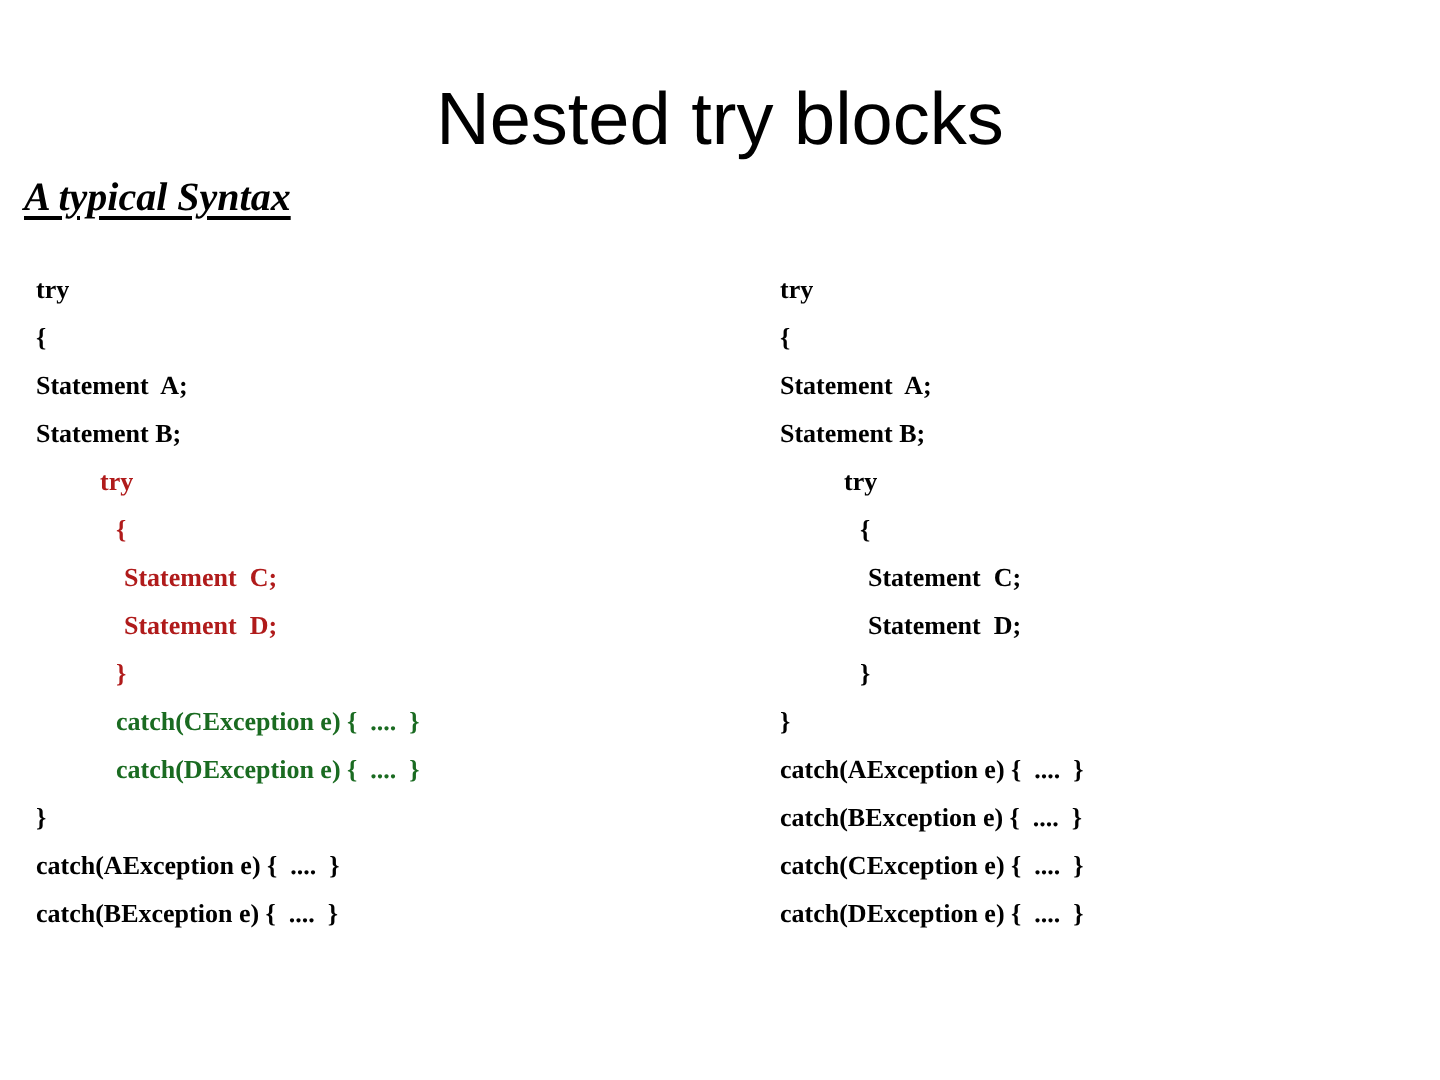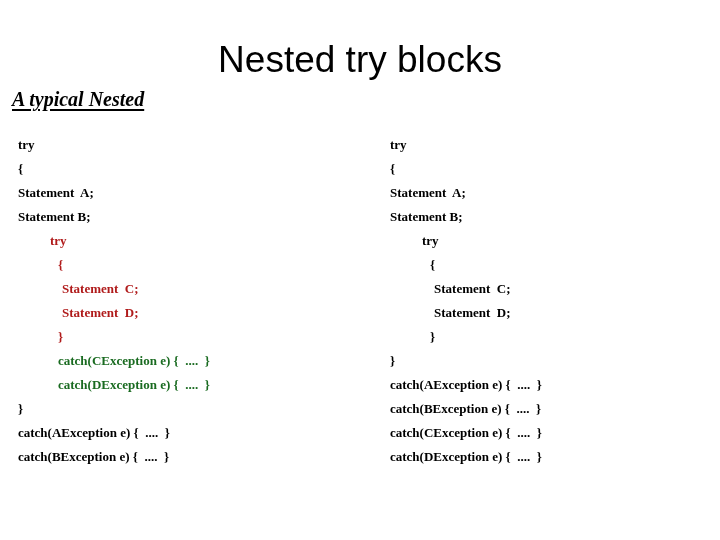--- a/index.html
+++ b/index.html
@@ -83,19 +83,19 @@
   .c-red   { color: #B01B1B; }
   .c-green { color: #1A6B21; }
 </style>
 </head>
 <body>
 
 <div class="slide">
 
   <div class="slide-title">Nested try blocks</div>
 
-  <div class="slide-subtitle">A typical Nested</div>
+  <div class="slide-subtitle">A typical Syntax</div>
 
   <div class="code-col left" id="col-left"><span class="code-line ind-0 c-black">try</span><span class="code-line ind-0 c-black">{</span><span class="code-line ind-0 c-black">Statement  A;</span><span class="code-line ind-0 c-black">Statement B;</span><span class="code-line ind-1 c-red">try</span><span class="code-line ind-2 c-red">{</span><span class="code-line ind-3 c-red">Statement  C;</span><span class="code-line ind-3 c-red">Statement  D;</span><span class="code-line ind-2 c-red">}</span><span class="code-line ind-2 c-green">catch(CException e) {  ....  }</span><span class="code-line ind-2 c-green">catch(DException e) {  ....  }</span><span class="code-line ind-0 c-black">}</span><span class="code-line ind-0 c-black">catch(AException e) {  ....  }</span><span class="code-line ind-0 c-black">catch(BException e) {  ....  }</span></div>
 
   <div class="code-col right" id="col-right"><span class="code-line ind-0 c-black">try</span><span class="code-line ind-0 c-black">{</span><span class="code-line ind-0 c-black">Statement  A;</span><span class="code-line ind-0 c-black">Statement B;</span><span class="code-line ind-1 c-black">try</span><span class="code-line ind-2 c-black">{</span><span class="code-line ind-3 c-black">Statement  C;</span><span class="code-line ind-3 c-black">Statement  D;</span><span class="code-line ind-2 c-black">}</span><span class="code-line ind-0 c-black">}</span><span class="code-line ind-0 c-black">catch(AException e) {  ....  }</span><span class="code-line ind-0 c-black">catch(BException e) {  ....  }</span><span class="code-line ind-0 c-black">catch(CException e) {  ....  }</span><span class="code-line ind-0 c-black">catch(DException e) {  ....  }</span></div>
 
 </div>
 
 </body></html>

